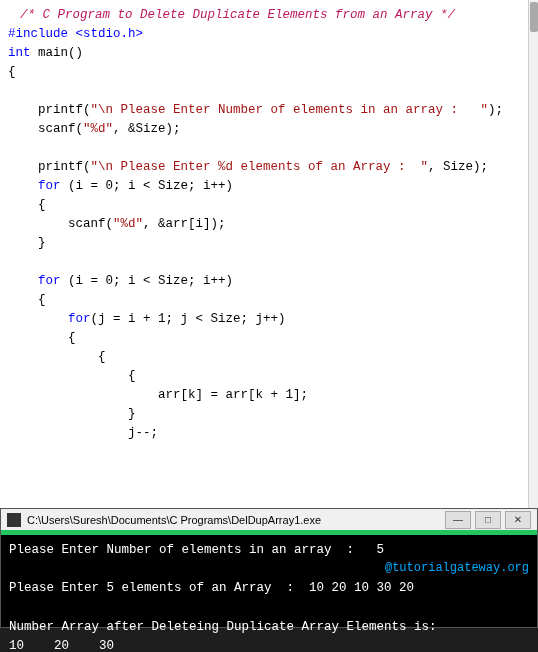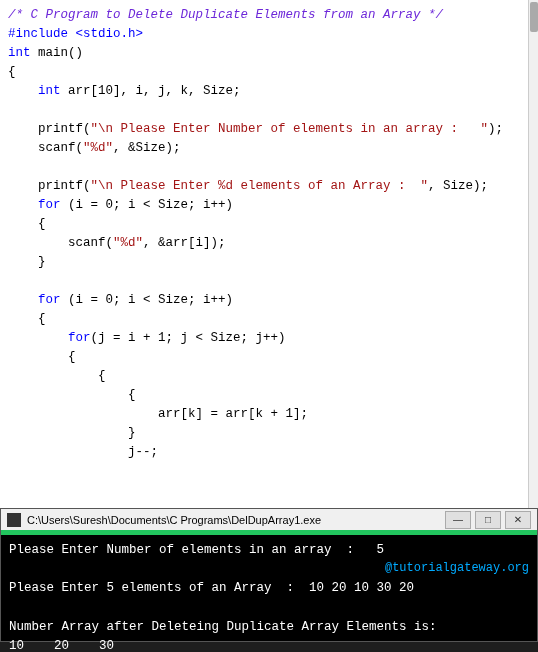--- a/index.html
+++ b/index.html
@@ -21,21 +21,21 @@
       overflow: hidden;
       position: relative;
     }
 
     .code-line {
       white-space: pre;
       font-size: 12.5px;
       line-height: 1.52;
     }
 
-    .c-comment { color: #6d28d9; font-style: italic; }
+    .c-comment { color: #be185d; font-style: italic; margin-left: 12px; }
     .c-preprocessor { color: #0000ff; }
     .c-keyword { color: #0000ff; }
     .c-string { color: #a31515; }
     .c-normal { color: #000000; }
 
     
     .terminal-window {
       position: relative;
       border: 1px solid #555;
     }
@@ -85,21 +85,21 @@
       color: #333;
     }
 
     .terminal-body {
       background: #000000;
       color: #ffffff;
       padding: 6px 8px;
       font-family: 'Courier New', Courier, monospace;
       font-size: 13px;
       line-height: 1.6;
-      height: 106px;
+      height: 92px;
       position: relative;
     }
 
     .terminal-line {
       white-space: pre;
       font-size: 12.5px;
       line-height: 1.55;
     }
 
     .watermark {
@@ -127,21 +127,20 @@
     }
   </style>
 </head>
 <body>
 
 <div class="code-area">
   <div class="code-line c-comment">/* C Program to Delete Duplicate Elements from an Array */</div>
   <div class="code-line c-preprocessor">#include &lt;stdio.h&gt;</div>
   <div class="code-line"><span class="c-keyword">int</span> main()</div>
   <div class="code-line c-normal">{</div>
-  <div class="code-line c-normal">    <span class="c-keyword">int</span> arr[10], i, j, k, Size;</div>
   <div class="code-line">&nbsp;</div>
   <div class="code-line c-normal">    printf(<span class="c-string">"\n Please Enter Number of elements in an array :   "</span>);</div>
   <div class="code-line c-normal">    scanf(<span class="c-string">"%d"</span>, &amp;Size);</div>
   <div class="code-line">&nbsp;</div>
   <div class="code-line c-normal">    printf(<span class="c-string">"\n Please Enter %d elements of an Array :  "</span>, Size);</div>
   <div class="code-line c-normal">    <span class="c-keyword">for</span> (i = 0; i &lt; Size; i++)</div>
   <div class="code-line c-normal">    {</div>
   <div class="code-line c-normal">        scanf(<span class="c-string">"%d"</span>, &amp;arr[i]);</div>
   <div class="code-line c-normal">    }</div>
   <div class="code-line">&nbsp;</div>

